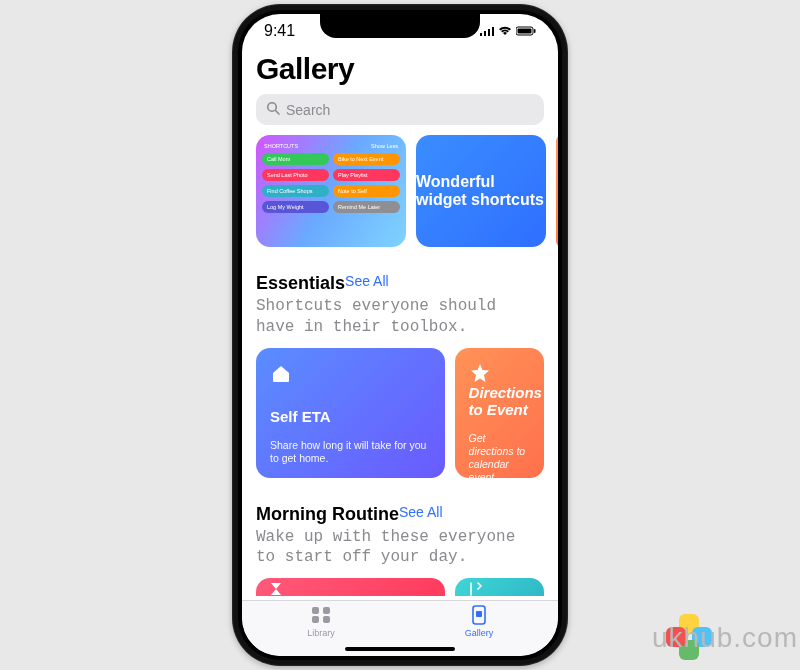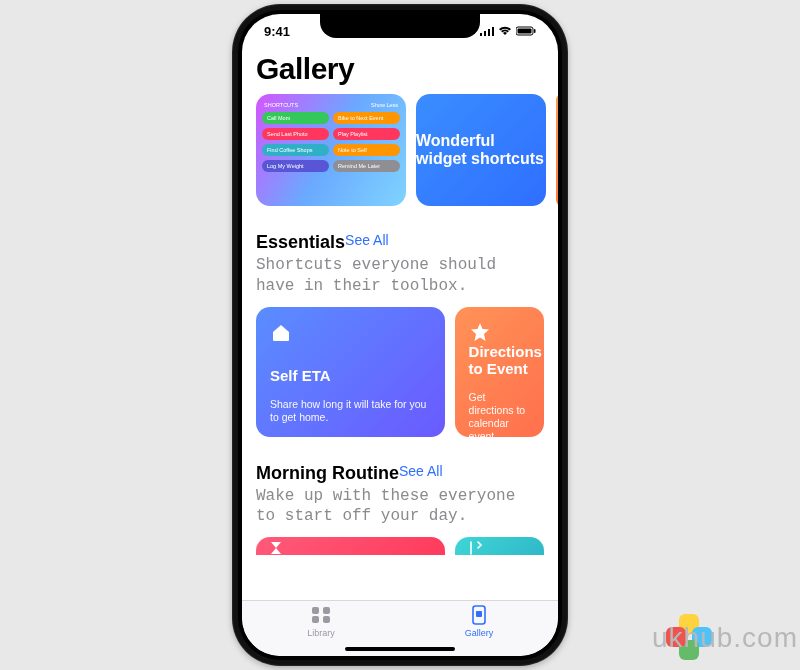--- a/index.html
+++ b/index.html
@@ -40,22 +40,22 @@
     background: #000;
     border-radius: 0 0 16px 16px;
     z-index: 50;
   }
   .status-bar {
     height: 34px;
     display: flex;
     justify-content: space-between;
     align-items: center;
     padding: 0 22px;
-    font-size: 13px;
-    font-weight: 700;
+    font-size: 16px;
+    font-weight: 400;
     color: #000;
   }
   .status-right { display:flex; gap:4px; align-items:center; }
   .sig-icon, .wifi-icon, .batt-icon { display:inline-block; }
 
   .content {
     height: calc(100% - 34px - 56px);
     overflow: hidden;
     padding: 0 14px;
   }
@@ -133,21 +133,21 @@
   .cards-row { display:flex; gap:10px; margin-bottom:14px; }
   .shortcut-card {
     border-radius:14px;
     padding:14px 14px 12px;
     color:#fff;
     display:flex; flex-direction:column; justify-content:space-between;
     height:130px;
     overflow:hidden;
   }
   .card-home { width:190px; background:linear-gradient(135deg,#5a8dff,#6a5aff); }
-  .card-dir  { width:90px; background:linear-gradient(135deg,#ff9257,#ff704d); }
+  .card-dir  { width:90px; background:linear-gradient(135deg,#ff9257,#ff704d);font-style:italic; }
   .card-icon { width:22px; height:22px; }
   .card-title { font-size:15px; font-weight:700; margin-top:auto; }
   .card-desc  { font-size:10.5px; opacity:0.95; line-height:1.25; margin-top:14px;}
 
   .mr-row { display:flex; gap:10px; }
   .mr-card { height:18px; border-radius:14px 14px 0 0; }
   .mr-red  { width:190px; background:linear-gradient(135deg,#ff5a7a,#ff3b5c); position:relative;}
   .mr-teal { width:90px;  background:linear-gradient(135deg,#3fd6d6,#2fb8c7); position:relative;}
   .mr-red svg, .mr-teal svg { position:absolute; top:4px; left:12px; }
 
@@ -217,20 +217,29 @@
                 <rect x="1.5" y="2.5" width="14" height="5" rx="1" fill="#000"></rect>
                 <rect x="18" y="3" width="1.5" height="4" rx="0.7" fill="#000"></rect>
               </svg>
           </span>
         </div>
       </div>
 
       <div class="content">
         <h1 class="page-title">Gallery</h1>
 
+        <div class="search-bar">
+          <span>
+            <svg width="14" height="14" viewBox="0 0 14 14">
+                <circle cx="6" cy="6" r="4.3" stroke="#8a8a8f" stroke-width="1.6" fill="none"></circle>
+                <line x1="9.5" y1="9.5" x2="13" y2="13" stroke="#8a8a8f" stroke-width="1.6" stroke-linecap="round"></line>
+              </svg>
+          </span>
+          <span>Search</span>
+        </div>
 
         <div class="hero-row">
           <div class="hero-card hero-widget">
             <div class="widget-head">
               <span>SHORTCUTS</span>
               <span>Show Less</span>
             </div>
             <div class="widget-grid">
               <div class="widget-pill" style="background:#34c759">
                   <span>Call Mom</span>

